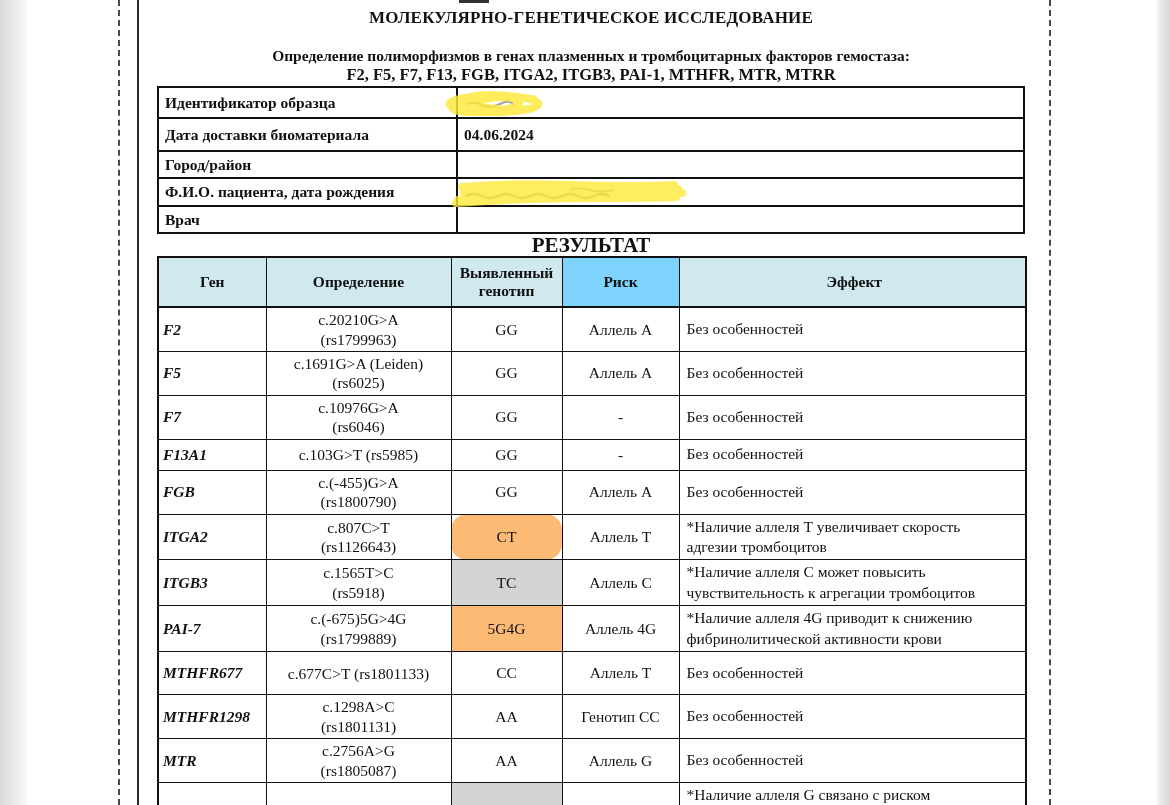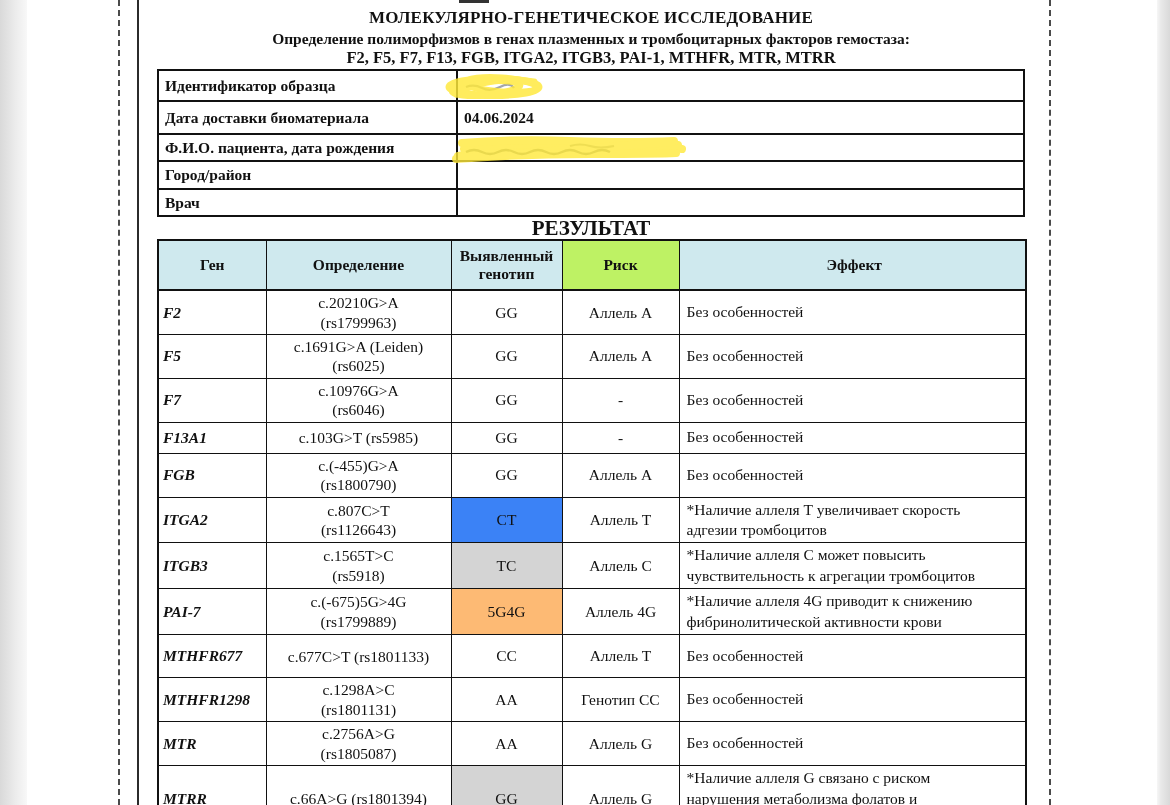--- a/index.html
+++ b/index.html
@@ -24,21 +24,21 @@
   .dotted-line.left  { left: 118px; }
   .dotted-line.right { left: 1049px; }
   .solid-line { position: absolute; top: 0; left: 137px; height: 805px; width: 2px; background: #2b2b2b; }
   .top-mark { position: absolute; left: 459px; top: 0; width: 30px; height: 3px; background: #333; }
 
   
   .content { position: absolute; left: 157px; top: 0; width: 868px; }
 
   .titles { text-align: center; padding-top: 8px; }
   .title-main { font-size: 17px; font-weight: bold; line-height: 20px; letter-spacing: .2px; }
-  .title-sub  { font-size: 15.5px; font-weight: bold; line-height: 19px; margin-top: 1px; }
+  .title-sub  { font-size: 15.5px; font-weight: bold; line-height: 19px; margin-top: 18px; }
   .title-genes{ font-size: 16.5px; font-weight: bold; line-height: 19px; }
 
   
   table { border-collapse: collapse; table-layout: fixed; }
   .info-table { width: 868px; margin-top: 2px; border: 2px solid #111; }
   .info-table td { border: 2px solid #111; vertical-align: middle; padding: 0 6px; overflow: visible; }
   .info-table td.label { width: 285px; font-weight: bold; font-size: 15.5px; }
   .info-table td.value { font-weight: bold; font-size: 15.5px; }
   .info-table tr:nth-child(1) td { height: 29px; }
   .info-table tr:nth-child(2) td { height: 31px; }
@@ -115,40 +115,40 @@
       <path d="M14 21 Q 44 2 92 9"></path>
     </g>
   </svg>
 </td>
           </tr>
           <tr>
             <td class="label">Дата доставки биоматериала</td>
             <td class="value">04.06.2024</td>
           </tr>
           <tr>
+            <td class="label">Город/район</td>
+            <td class="value"></td>
+          </tr>
+          <tr>
             <td class="label">Ф.И.О. пациента, дата рождения</td>
             <td class="value">
   <svg class="redact long" width="238" height="30" viewBox="0 0 238 30">
     <path d="M16 18 q8 -4 16 0 t16 0 t16 0 t16 0 t16 0 t16 0 t16 0 t16 0 t16 0" stroke="#79808a" stroke-width="2.4" fill="none" opacity="0.8"></path>
     <path d="M120 12 q10 -3 20 0 t24 0" stroke="#79808a" stroke-width="2" fill="none" opacity="0.6"></path>
     <g fill="none" stroke="#ffe93a" stroke-width="8" stroke-linecap="round" opacity="0.8">
       <path d="M8 22 Q 60 13 120 15 T 228 11"></path>
       <path d="M14 15 Q 80 7 150 10 T 232 15"></path>
       <path d="M6 25 Q 70 20 140 20 T 226 19"></path>
       <path d="M12 9 Q 60 5 120 7 T 224 7"></path>
       <path d="M222 8 L 10 24"></path>
     </g>
   </svg>
 </td>
           </tr>
           <tr>
-            <td class="label">Город/район</td>
-            <td class="value"></td>
-          </tr>
-          <tr>
             <td class="label">Врач</td>
             <td class="value"></td>
           </tr>
         </tbody>
     </table>
 
     <div class="result-heading">РЕЗУЛЬТАТ</div>
 
     <table class="results-table">
       <colgroup>
@@ -156,21 +156,21 @@
           <col class="c-poly">
           <col class="c-geno">
           <col class="c-risk">
           <col class="c-effect">
       </colgroup>
       <thead>
           <tr id="results-head-row">
             <th style="background: rgb(207, 233, 238);">Ген</th>
             <th style="background: rgb(207, 233, 238);">Определение</th>
             <th style="background: rgb(207, 233, 238); text-align: center;">Выявленный генотип</th>
-            <th style="background: #bef264;">Риск</th>
+            <th style="background: #7dd3fc;">Риск</th>
             <th style="background: rgb(207, 233, 238); padding-left: 8px;">Эффект</th>
           </tr>
         </thead>
       <tbody id="results-tbody">
           <tr>
             <td class="gene">F2</td>
             <td class="poly">c.20210G&gt;A
 (rs1799963)</td>
             <td class="geno">GG</td>
             <td class="risk">Аллель A</td>
@@ -204,21 +204,21 @@
             <td class="poly">c.(-455)G&gt;A
 (rs1800790)</td>
             <td class="geno">GG</td>
             <td class="risk">Аллель A</td>
             <td class="effect">Без особенностей</td>
           </tr>
           <tr>
             <td class="gene">ITGA2</td>
             <td class="poly">c.807C&gt;T
 (rs1126643)</td>
-            <td class="geno" style="background: #3b82f6;">CT</td>
+            <td class="geno" style="background: #fdba74; border-radius: 16px;">CT</td>
             <td class="risk">Аллель T</td>
             <td class="effect">*Наличие аллеля Т увеличивает скорость
 адгезии тромбоцитов</td>
           </tr>
           <tr>
             <td class="gene">ITGB3</td>
             <td class="poly">c.1565T&gt;C
 (rs5918)</td>
             <td class="geno" style="background: rgb(212, 212, 212);">TC</td>
             <td class="risk">Аллель C</td>

